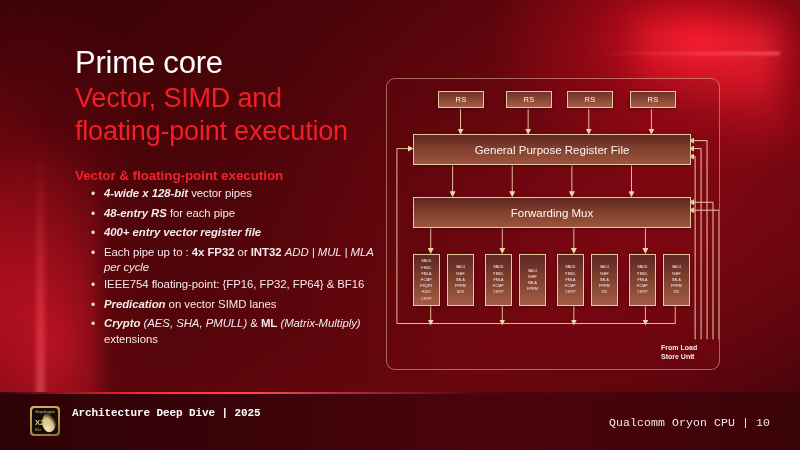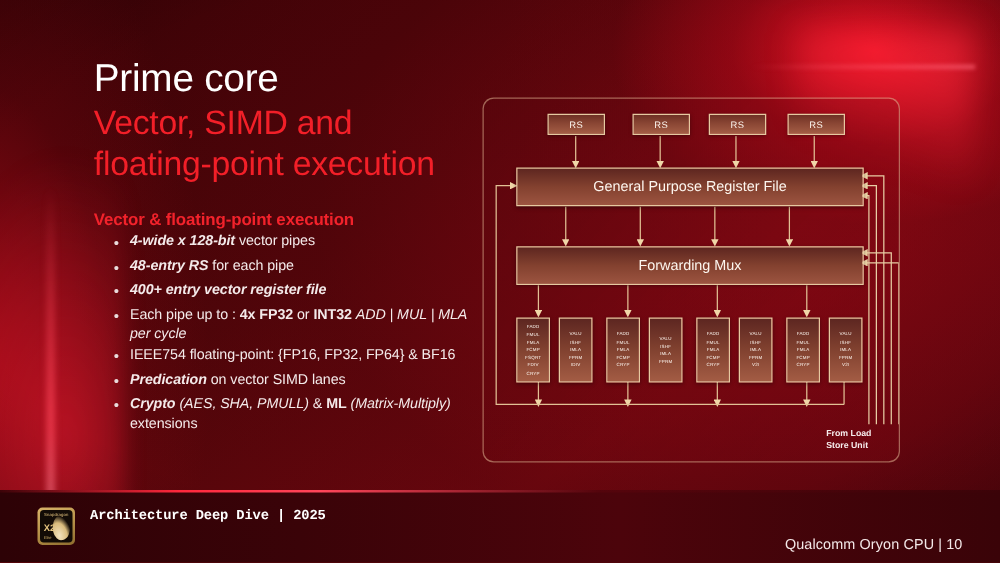--- a/index.html
+++ b/index.html
@@ -161,22 +161,22 @@
   .logo-swoosh {
     position: absolute; right: 2px; bottom: 2px; width: 14px; height: 20px;
     background: radial-gradient(ellipse at 30% 80%, #f3e3bf 0%, #d9bb7c 45%, rgba(217,187,124,0) 72%);
     border-radius: 60% 30% 55% 40%;
     transform: rotate(-12deg);
   }
   .footer-text { position: absolute; left: 72px; top: 13px; }
   .footer-l1 { font-size: 14px; color: #f5eaea; letter-spacing: -0.1px; }
   .footer-l2 { font-size: 11px; color: #ffffff; font-weight: bold; margin-top: 2px; letter-spacing: -0.1px; font-family: Liberation Mono, monospace; }
   .footer-right {
-    position: absolute; right: 30px; top: 38px;
-    font-size: 11.5px; color: #f3e8e8; letter-spacing: .1px;
+    position: absolute; right: 30px; top: 24px;
+    font-size: 11.5px; color: #f3e8e8; letter-spacing: .1px; font-family: Liberation Mono, monospace;
   }
 </style>
 </head>
 <body>
 
 <div class="slide">
 
   <div class="glow-right-edge"></div>
   <div class="glow-right-line"></div>
   <div class="glow-left-wash"></div>

